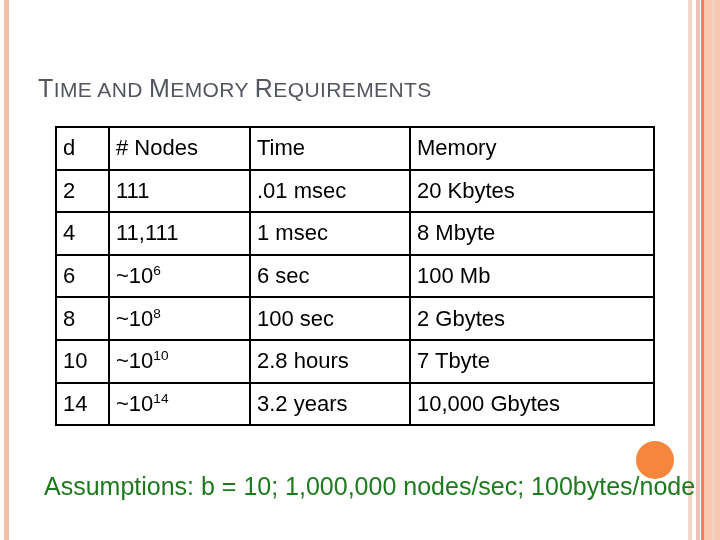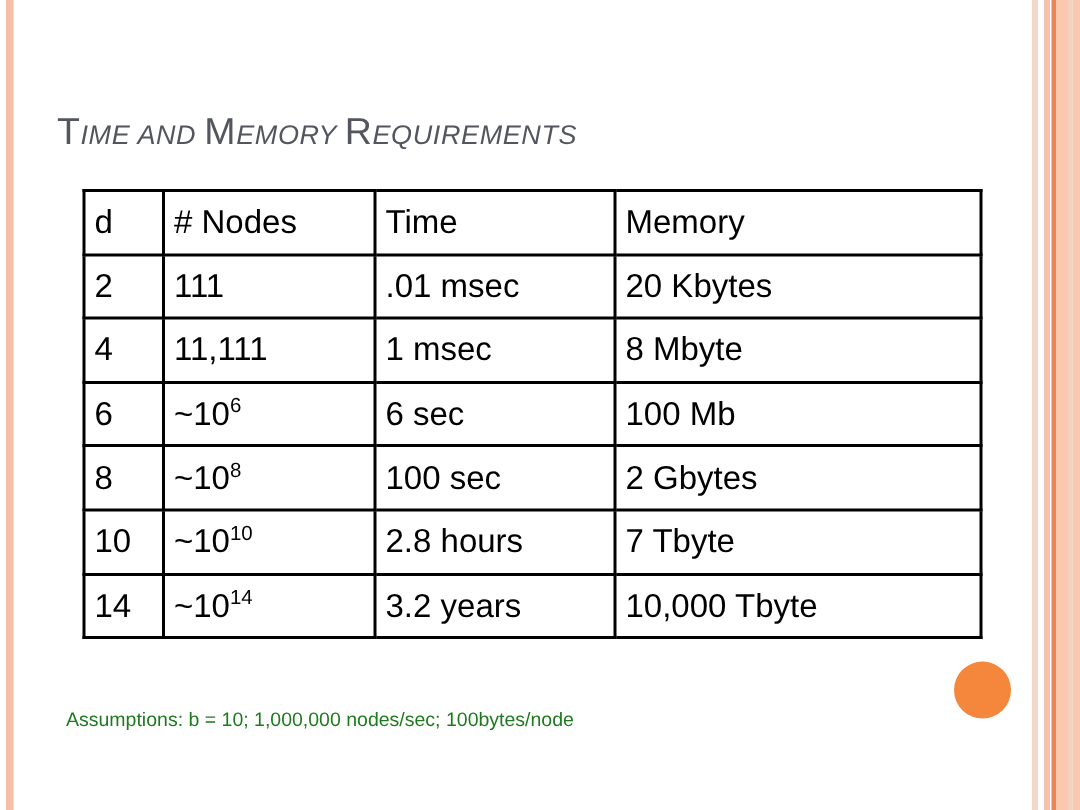--- a/index.html
+++ b/index.html
@@ -39,21 +39,21 @@
     position: absolute;
     left: 38px;
     top: 74px;
     color: #53565e;
     font-size: 25px;
     font-weight: 400;
     letter-spacing: 0.4px;
     white-space: nowrap;
   }
   #title .cap  { font-size: 25px; }
-  #title .sc   { font-size: 18px; font-style: italic; }
+  #title .sc   { font-size: 21px; }
 
   
   #req-table {
     position: absolute;
     left: 55px;
     top: 126px;
     width: 598px;
     border-collapse: collapse;
     table-layout: fixed;
     background: #ffffff;
@@ -93,21 +93,21 @@
     border-radius: 50%;
     background: #f4873c;
   }
 
   
   #assumptions {
     position: absolute;
     left: 44px;
     top: 472px;
     color: #1e7a1e;
-    font-size: 13px;
+    font-size: 25px;
     white-space: nowrap;
   }
 </style>
 </head>
 <body>
 
 <div id="slide">
 
   <div class="stripe stripe-left"></div>
   <div class="stripe stripe-r1"></div>
@@ -163,20 +163,20 @@
         <tr>
           <td class="col-d">10</td>
           <td>~10<sup>10</sup></td>
           <td class="hl-red">2.8 hours</td>
           <td class="hl-red">7 Tbyte</td>
         </tr>
         <tr>
           <td class="col-d">14</td>
           <td>~10<sup>14</sup></td>
           <td>3.2 years</td>
-          <td>10,000 Tbyte</td>
+          <td>10,000 Gbytes</td>
         </tr>
       </tbody>
   </table>
 
   <div id="assumptions">Assumptions: b = 10; 1,000,000 nodes/sec; 100bytes/node</div>
 
 </div>
 
 </body></html>

